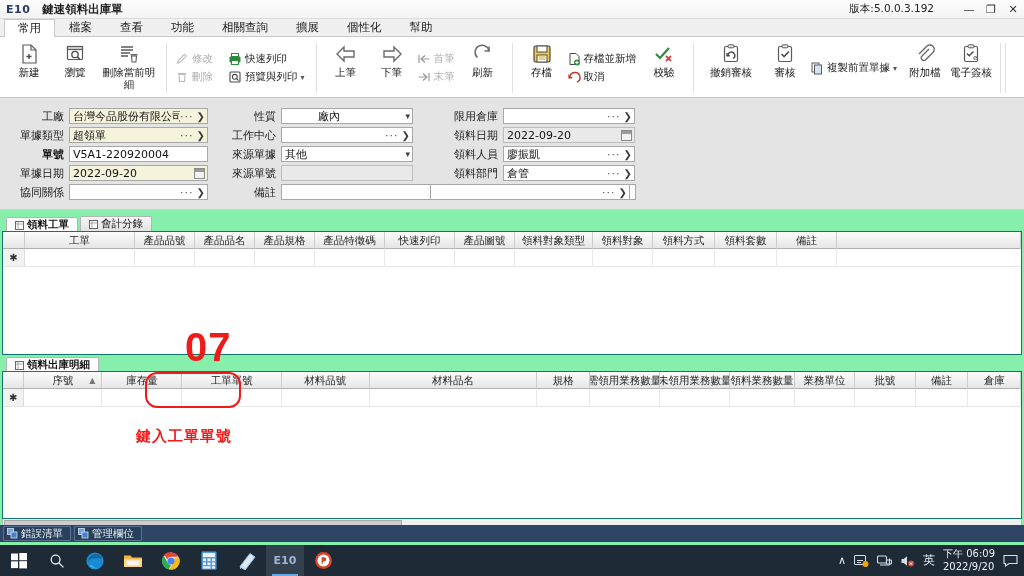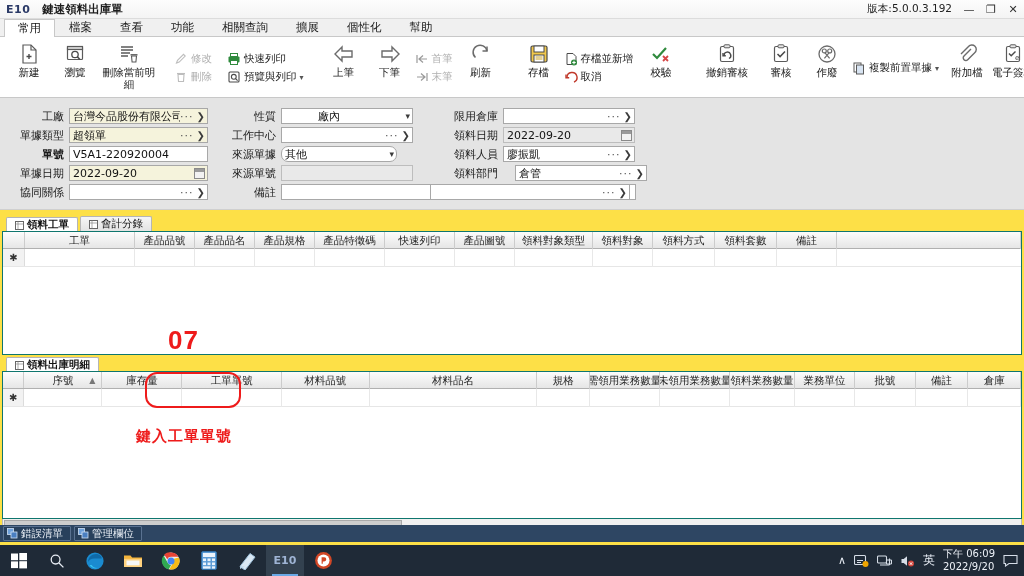--- a/index.html
+++ b/index.html
@@ -4,33 +4,33 @@
 <style>
   * { box-sizing: border-box; }
   html, body {
     margin: 0; padding: 0;
     width: 1024px; height: 576px;
     overflow: hidden;
     font-family: "DejaVu Sans", "Liberation Sans", sans-serif;
     font-size: 11px;
     background: #ffffff;
   }
-  #app { position: relative; width: 1024px; height: 576px; background: #fde047; }
+  #app { position: relative; width: 1024px; height: 576px; background: #86efac; }
 
   
   .titlebar {
     position: absolute; top: 0; left: 0; width: 1024px; height: 19px;
     background: linear-gradient(#fdfdfd, #f4f4f4);
     border-bottom: 1px solid #dcdcdc;
     display: flex; align-items: center;
   }
   .tb-appid { margin-left: 6px; color: #2b3a67; font-weight: bold; font-size: 11px; letter-spacing: .5px; }
   .tb-title { margin-left: 12px; color: #1e1e1e; font-size: 11.5px; font-weight: bold; }
   .tb-right { margin-left: auto; display: flex; align-items: center; height: 19px; }
-  .tb-version { color: #222; font-size: 10.5px; margin-right: 6px; }
+  .tb-version { color: #222; font-size: 10.5px; margin-right: 24px; }
   .tb-btn {
     width: 22px; height: 19px; display: flex; align-items: center; justify-content: center;
     color: #333; font-size: 11px; line-height: 1;
   }
 
   
   .ribbon-tabs {
     position: absolute; top: 19px; left: 0; width: 1024px; height: 18px;
     background: #f0f0f0; border-bottom: 1px solid #c8c8c8;
     display: flex; align-items: flex-end; padding-left: 4px;
@@ -117,22 +117,22 @@
   .gc { border-right: 1px solid #e8e8e8; height: 18px; }
 
   .hscroll {
     height: 12px; background: #f0f0f0; border: 1px solid #b9b9b9; border-top: none;
     display: flex; align-items: center; position: relative;
   }
   .hscroll .thumb { position: absolute; top: 1px; height: 9px; background: #cdcdcd; border: 1px solid #a9a9a9; }
 
   
   .anno-num {
-    position: absolute; color: #ee1b1b; font-size: 26px; font-weight: bold;
-    font-family: "Liberation Sans", sans-serif; letter-spacing: 1px;
+    position: absolute; color: #ee1b1b; font-size: 40px; font-weight: bold;
+    font-family: "Liberation Sans", sans-serif; letter-spacing: 1px; margin-left: 17px;
   }
   .anno-text {
     position: absolute; color: #ee1b1b; font-size: 15px; font-weight: bold; letter-spacing: 1px;
   }
   .anno-box {
     position: absolute; border: 2px solid #ee1b1b; border-radius: 12px; pointer-events: none;
   }
 
   
   .statusbar {
@@ -387,31 +387,20 @@
       <div class="big-btn">
         <span class="ic">
           <svg width="22" height="22" viewBox="0 0 22 22">
               <rect x="4.5" y="3.5" width="13" height="15" rx="1.5" fill="#fff" stroke="#5a5a5a" stroke-width="1.2"></rect>
               <rect x="8" y="1.8" width="6" height="3" rx="1" fill="#e8e8e8" stroke="#5a5a5a" stroke-width="1"></rect>
               <path d="M7.5 11l2.6 2.6L15 8.6" fill="none" stroke="#4a4a4a" stroke-width="1.5"></path>
             </svg>
         </span>
         <span class="lbl">審核</span>
       </div>
-      <div class="big-btn">
-        <span class="ic">
-          <svg width="22" height="22" viewBox="0 0 22 22">
-              <circle cx="11" cy="11" r="8" fill="none" stroke="#6b6b6b" stroke-width="1.3"></circle>
-              <circle cx="8.3" cy="8" r="2" fill="none" stroke="#6b6b6b" stroke-width="1.2"></circle>
-              <circle cx="13.7" cy="8" r="2" fill="none" stroke="#6b6b6b" stroke-width="1.2"></circle>
-              <path d="M8.6 9.4l5 6M13.4 9.4l-5 6" stroke="#6b6b6b" stroke-width="1.2"></path>
-            </svg>
-        </span>
-        <span class="lbl">作廢</span>
-      </div>
       <div class="col-small">
         <div class="small-btn">
           <span class="ic">
             <svg width="14" height="14" viewBox="0 0 14 14">
                 <rect x="2" y="2" width="7" height="9" fill="#fff" stroke="#5a5a5a" stroke-width="1"></rect>
                 <rect x="4.5" y="4" width="7" height="9" fill="#d8e4f2" stroke="#5a5a5a" stroke-width="1"></rect>
               </svg>
           </span>
           <span>複製前置單據</span>
           <span style="font-size:8px;color:#555;">▾</span>
@@ -494,21 +483,21 @@
     <div class="frow" style="left:212px; top:29px;">
       <span class="flabel" style="width:64px;">工作中心</span>
       <div class="finput" style="width:132px;">
         <span class="val"></span>
         <span class="dots">···</span>
         <span class="arrow">❯</span>
       </div>
     </div>
     <div class="frow" style="left:212px; top:48px;">
       <span class="flabel" style="width:64px;">來源單據</span>
-      <div class="finput" style="width:116px;border-radius:7px;">
+      <div class="finput" style="width:132px;">
         <span class="val">其他</span>
         <span class="caret">▾</span>
       </div>
     </div>
     <div class="frow" style="left:212px; top:67px;">
       <span class="flabel" style="width:64px;">來源單號</span>
       <div class="finput gray" style="width:132px;">
         <span class="val"></span>
       </div>
     </div>
@@ -535,21 +524,21 @@
       </div>
     </div>
     <div class="frow" style="left:430px; top:48px;">
       <span class="flabel" style="width:68px;">領料人員</span>
       <div class="finput" style="width:132px;">
         <span class="val">廖振凱</span>
         <span class="dots">···</span>
         <span class="arrow">❯</span>
       </div>
     </div>
-    <div class="frow" style="left:430px; top:67px;gap:12px;">
+    <div class="frow" style="left:430px; top:67px;">
       <span class="flabel" style="width:68px;">領料部門</span>
       <div class="finput" style="width:132px;">
         <span class="val">倉管</span>
         <span class="dots">···</span>
         <span class="arrow">❯</span>
       </div>
     </div>
     <div class="frow" style="left:430px; top:86px;">
       <div class="finput" style="width:200px;">
         <span class="val"></span>

